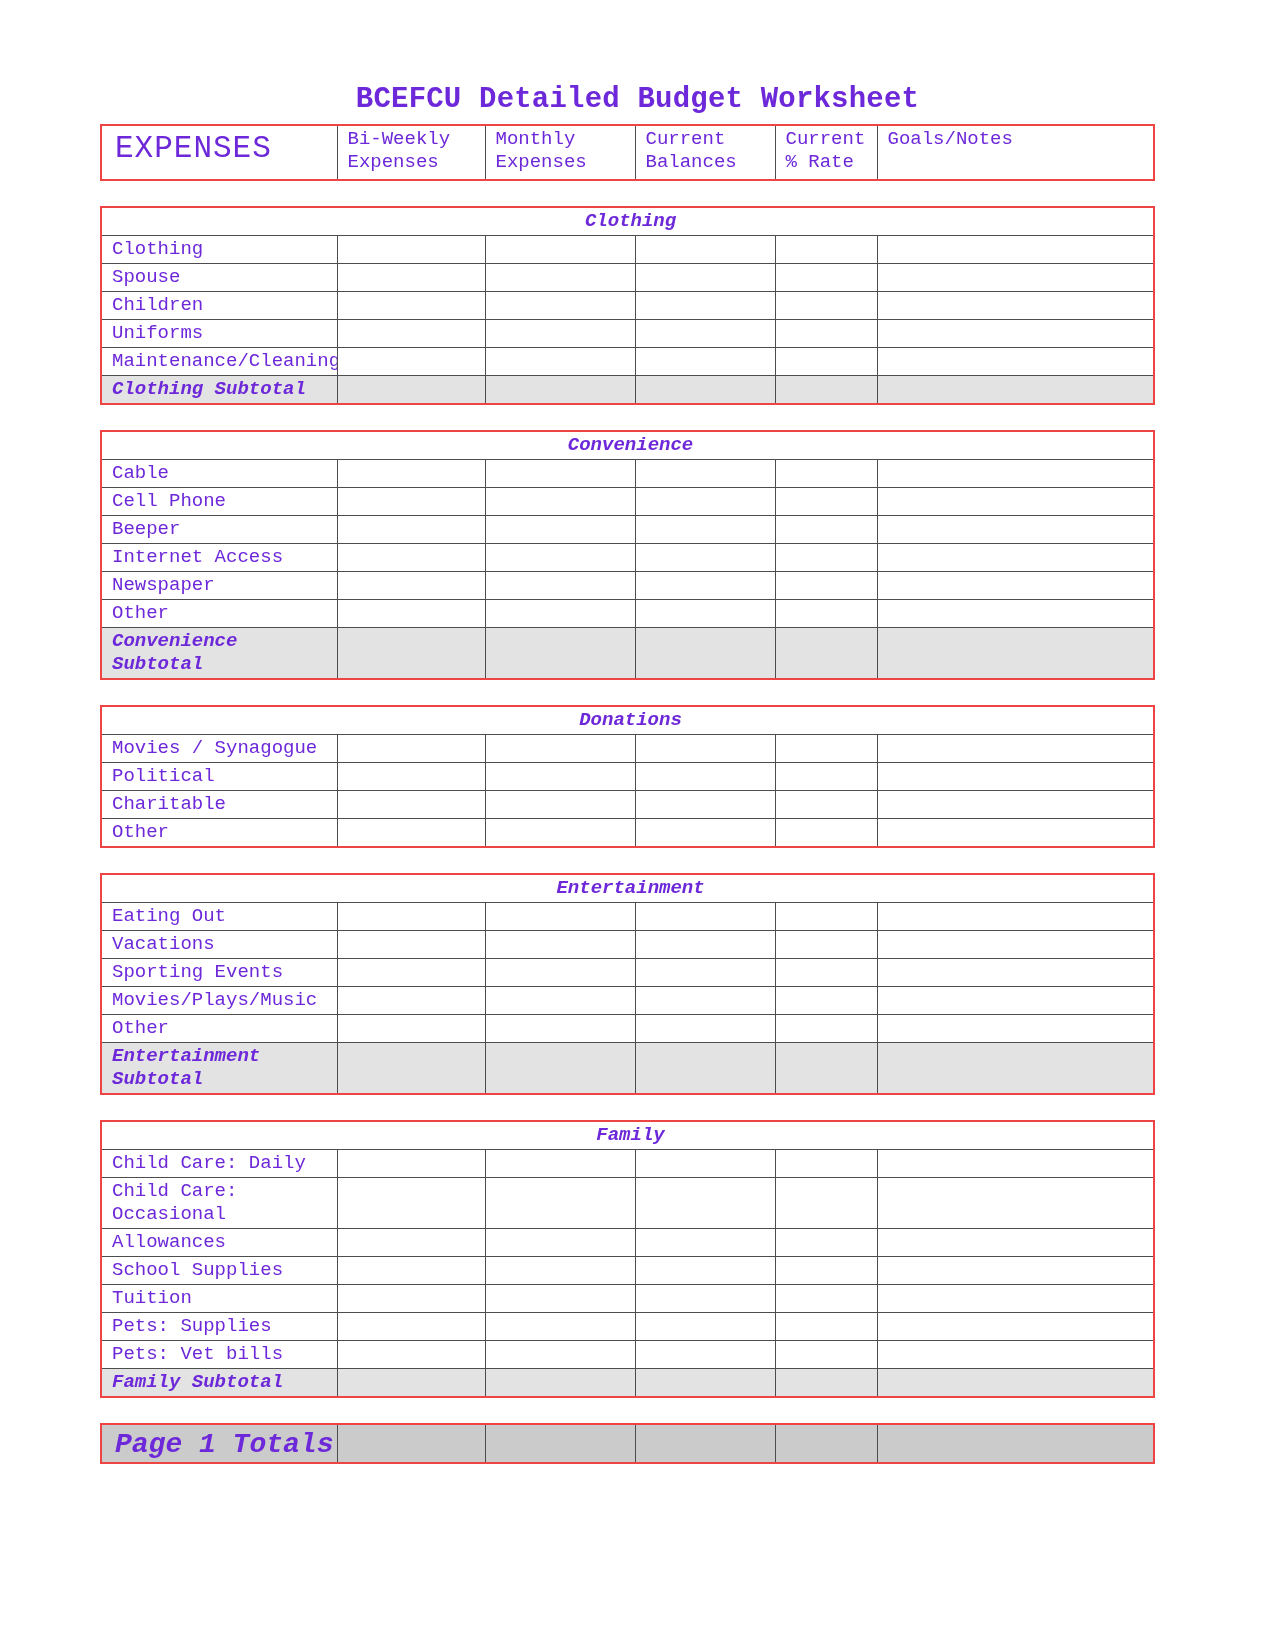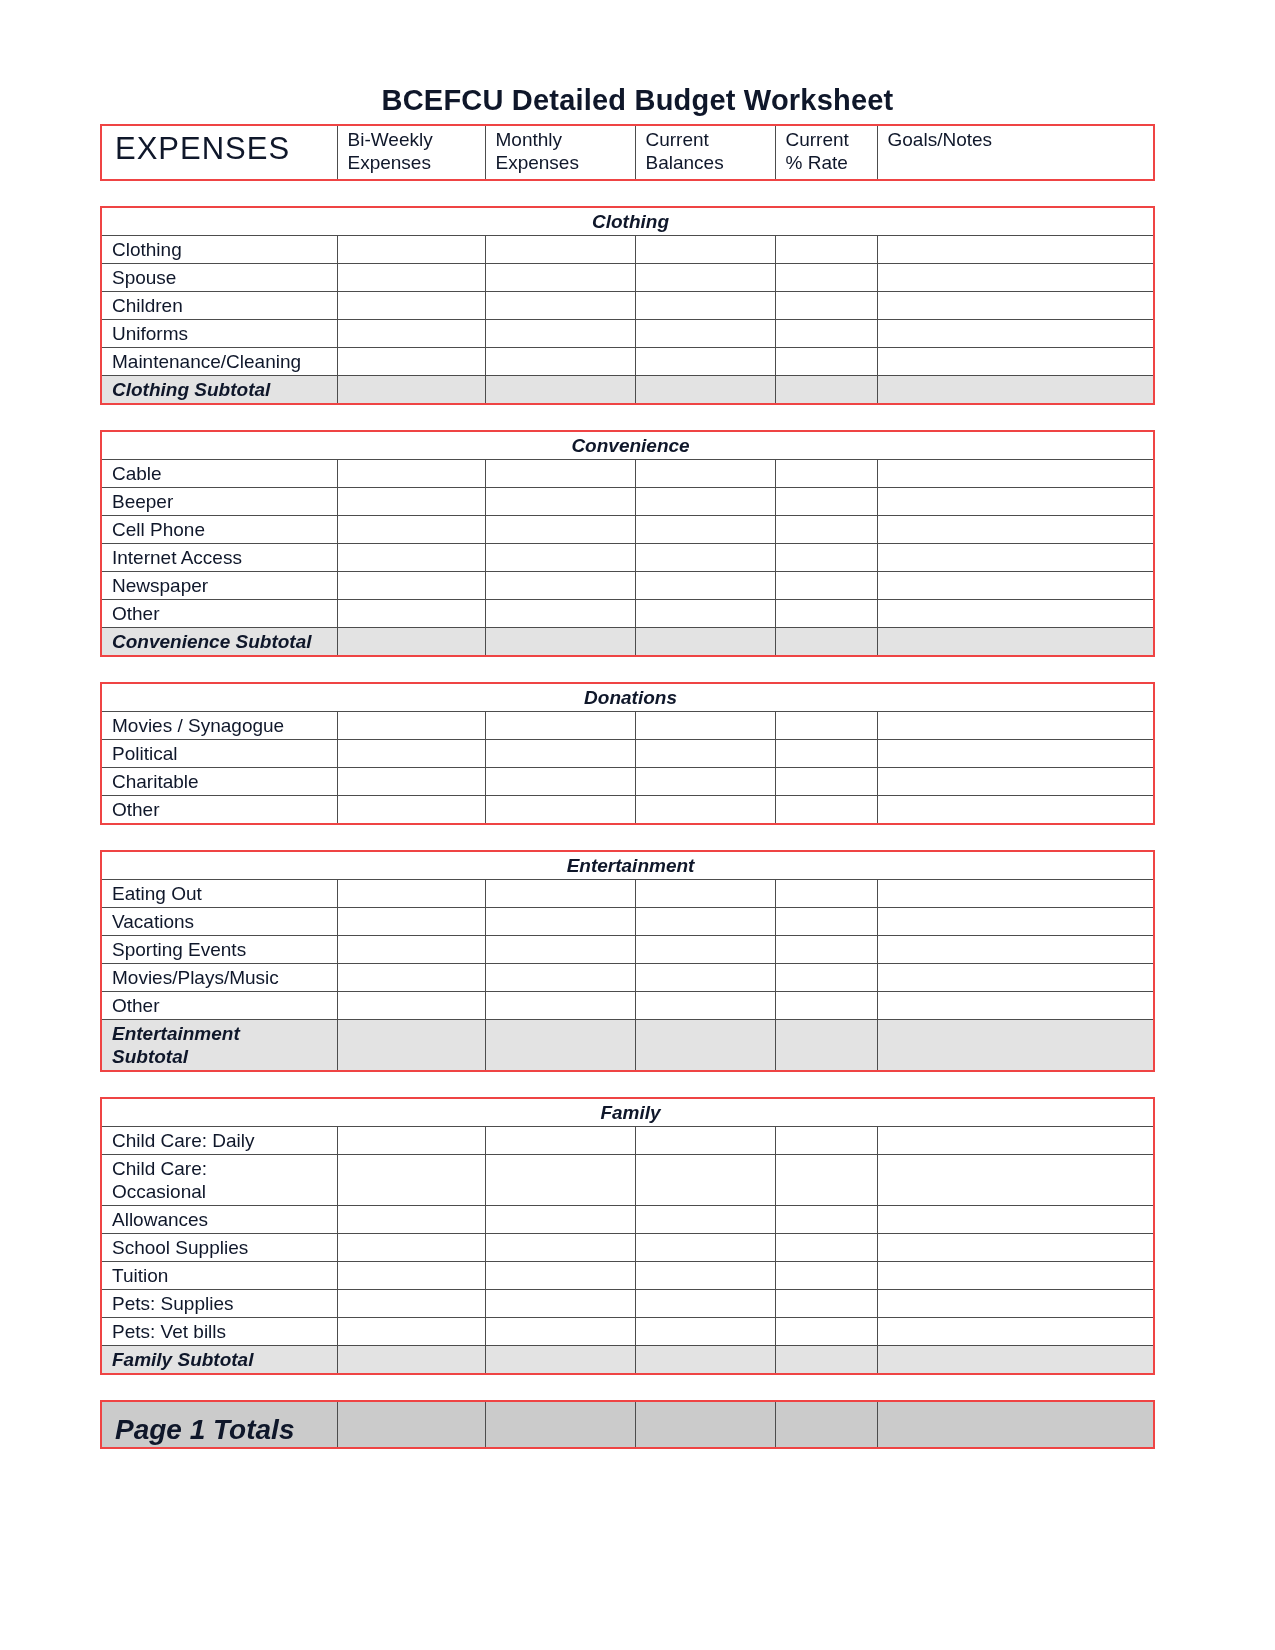--- a/index.html
+++ b/index.html
@@ -2,22 +2,22 @@
 <html><head>
 <meta charset="utf-8">
 <style>
   * { box-sizing: border-box; }
   html, body { margin: 0; padding: 0; background: #ffffff; }
   .page {
     position: relative;
     width: 1275px;
     height: 1650px;
     background: #ffffff;
-    color: #0f172a;
-    font-family: Liberation Sans, sans-serif;
+    color: #6d28d9;
+    font-family: Liberation Mono, monospace;
     overflow: hidden;
   }
   .doc-title {
     padding-top: 84px;
     text-align: center;
     font-size: 29px;
     font-weight: 700;
     line-height: 32px;
     letter-spacing: 0.2px;
   }
@@ -71,21 +71,21 @@
   }
   
   table.totals-table { margin-top: 25px; }
   table.totals-table td {
     background: #cbcbcb;
     font-weight: 700;
     font-style: italic;
     font-size: 28px;
     line-height: 31px;
     height: 37px;
-    padding: 12px 0 2px 13px;
+    padding: 4px 0 2px 13px;
   }
 </style>
 </head>
 <body>
 
 <div class="page">
 
   <div class="doc-title">BCEFCU Detailed Budget Worksheet</div>
 
   <table class="budget-table header-table">
@@ -188,29 +188,29 @@
           </tr>
           <tr class="data-row">
             <td class="label-cell">Cable</td>
             <td class="value-cell"></td>
             <td class="value-cell"></td>
             <td class="value-cell"></td>
             <td class="value-cell"></td>
             <td class="value-cell"></td>
           </tr>
           <tr class="data-row">
+            <td class="label-cell">Cell Phone</td>
+            <td class="value-cell"></td>
+            <td class="value-cell"></td>
+            <td class="value-cell"></td>
+            <td class="value-cell"></td>
+            <td class="value-cell"></td>
+          </tr>
+          <tr class="data-row">
             <td class="label-cell">Beeper</td>
-            <td class="value-cell"></td>
-            <td class="value-cell"></td>
-            <td class="value-cell"></td>
-            <td class="value-cell"></td>
-            <td class="value-cell"></td>
-          </tr>
-          <tr class="data-row">
-            <td class="label-cell">Cell Phone</td>
             <td class="value-cell"></td>
             <td class="value-cell"></td>
             <td class="value-cell"></td>
             <td class="value-cell"></td>
             <td class="value-cell"></td>
           </tr>
           <tr class="data-row">
             <td class="label-cell">Internet Access</td>
             <td class="value-cell"></td>
             <td class="value-cell"></td>

